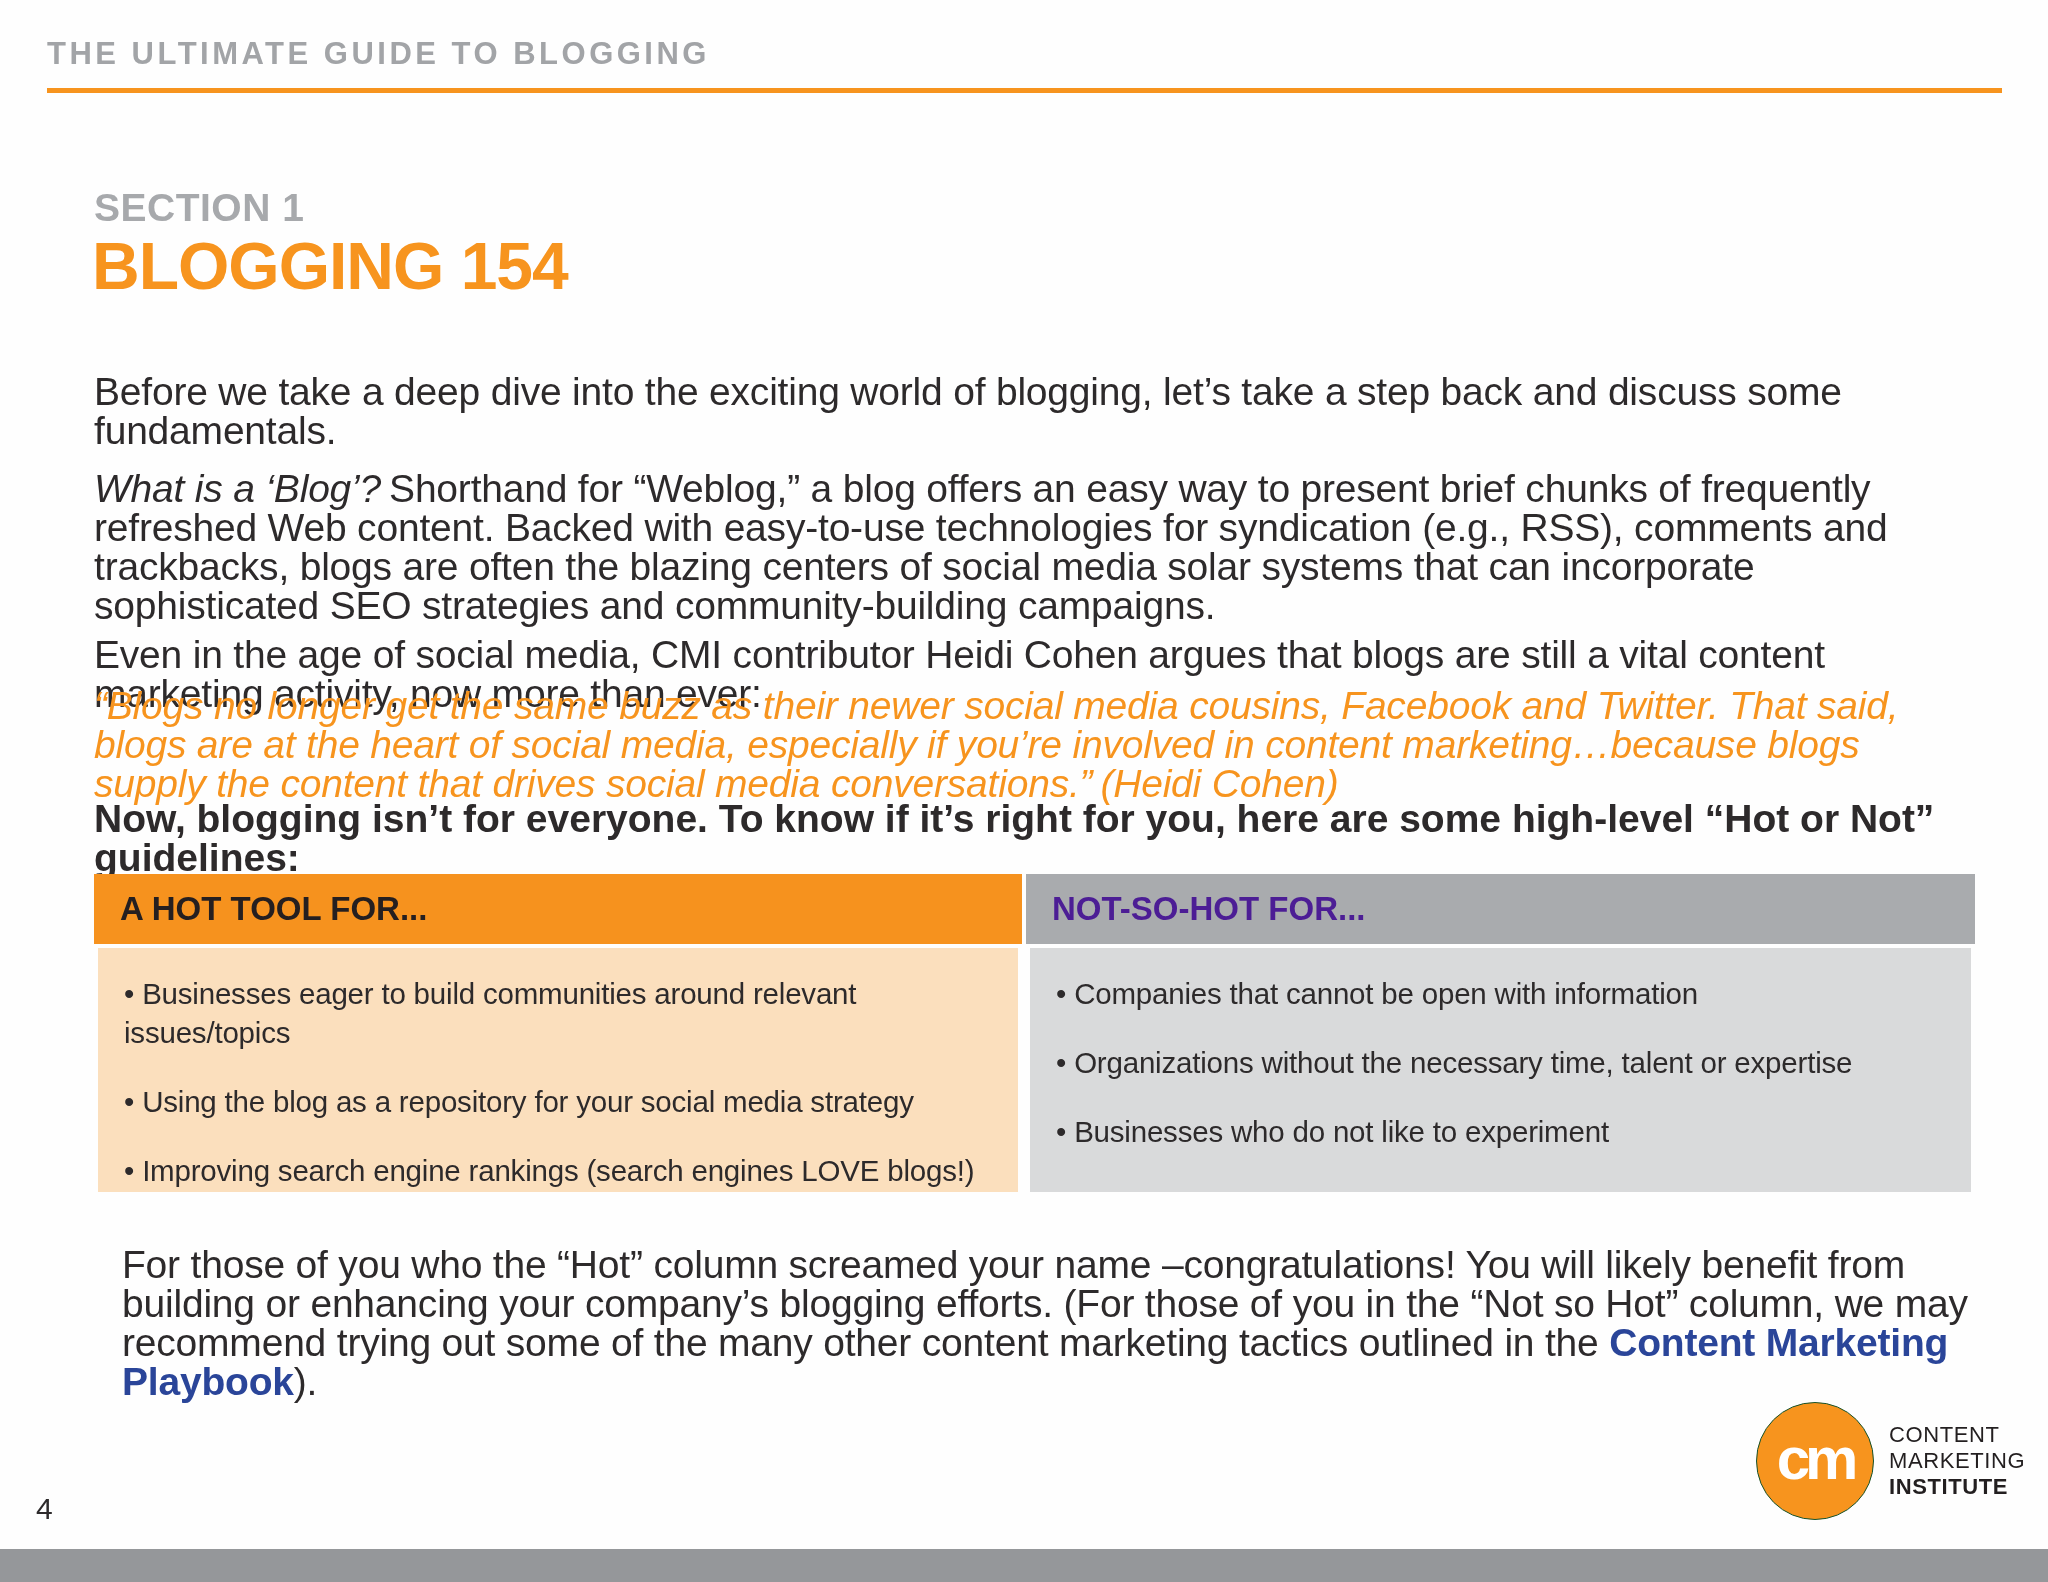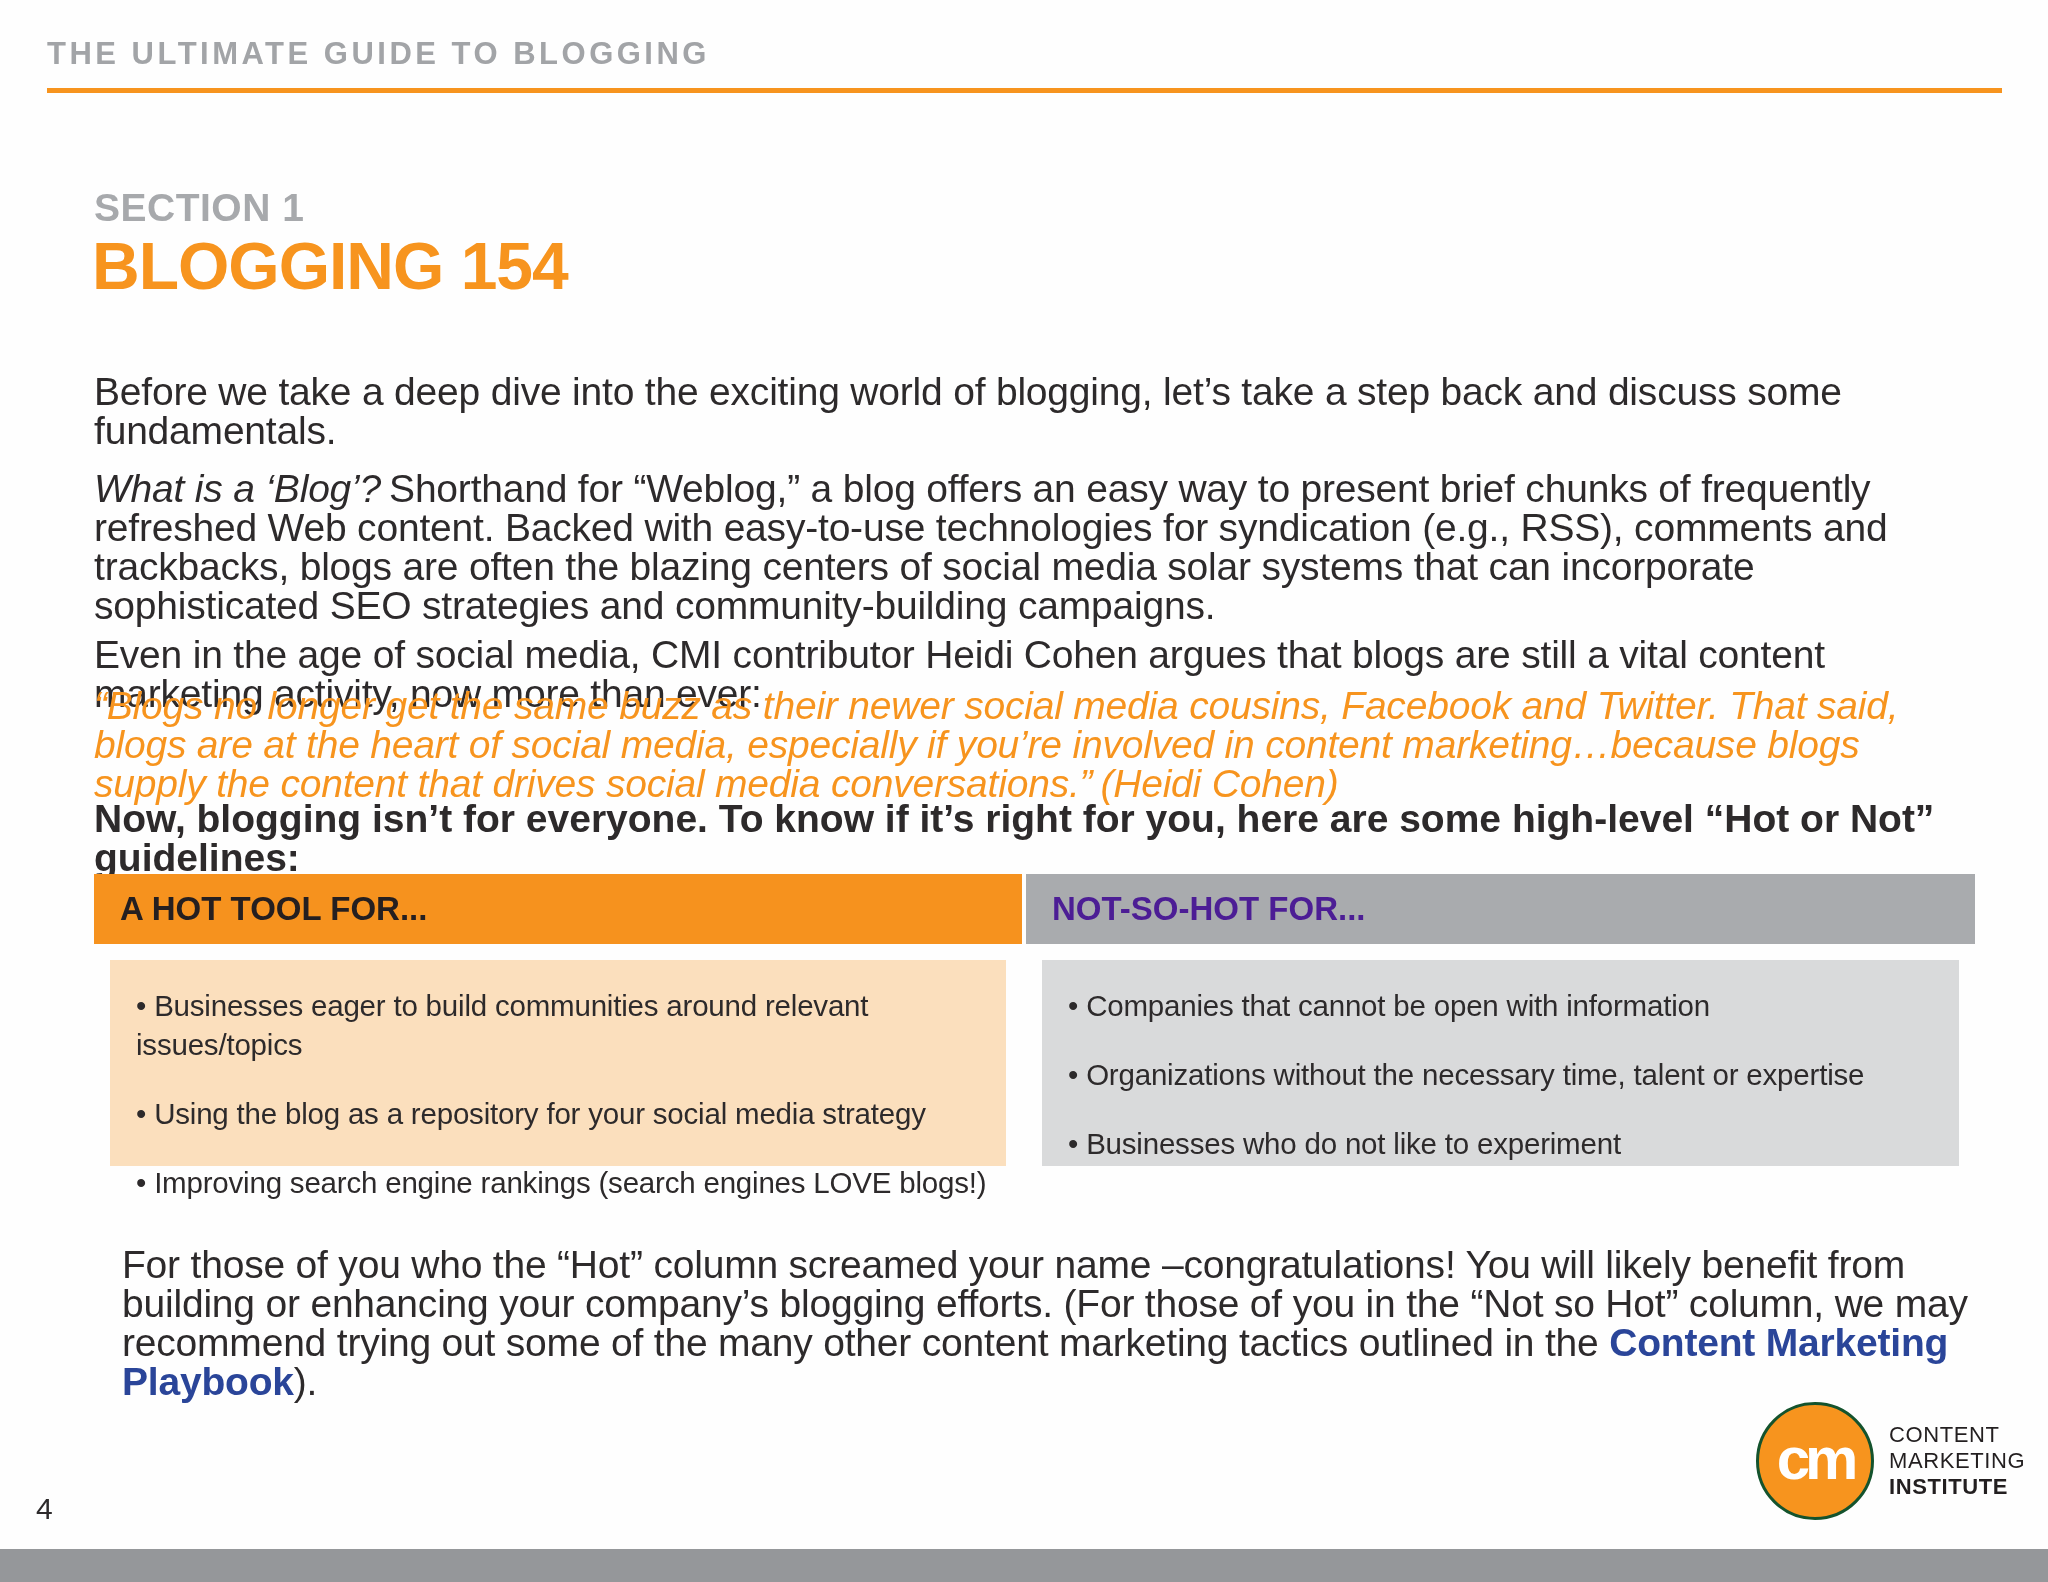--- a/index.html
+++ b/index.html
@@ -48,40 +48,40 @@
   .col { display: flex; flex-direction: column; }
   .col-hot { width: 928px; }
   .col-not { width: 949px; }
   .col-header {
     height: 70px; display: flex; align-items: center;
     padding-left: 26px; font-size: 33px; font-weight: 700; letter-spacing: 0;
   }
   .hot-header { background: #f6921e; color: #251f20; }
   .not-header { background: #a9abae; color: #4c1d95; }
   .col-body {
-    margin: 16px; list-style: none; box-sizing: border-box;
-    height: 206px; padding: 26px 18px 0 26px;
+    margin: 4px; list-style: none; box-sizing: border-box;
+    height: 244px; padding: 26px 18px 0 26px;
   }
   .hot-body { background: #fbdfbd; }
   .not-body { background: #d9dadb; }
   .col-body li {
     font-size: 29.5px; line-height: 39px; margin-bottom: 30px;
     color: #2d2a2b; letter-spacing: -0.2px;
   }
   .col-body li::before { content: "• "; }
 
   .closing { top: 1245px; margin-left: 28px; }
   .link { color: #2a4599; font-weight: 700; text-decoration: none; cursor: pointer; }
 
   
   .page-number { position: absolute; left: 36px; top: 1492px; font-size: 30px; color: #2d2a2b; }
   .cmi-logo { position: absolute; left: 1756px; top: 1402px; display: flex; align-items: center; gap: 15px; }
   .cmi-circle {
     width: 118px; height: 118px; border-radius: 50%;
-    background: #f7941e; border: 3px solid #14532d; box-sizing: border-box;
+    background: #f7941e; border: 1px solid #14532d; box-sizing: border-box;
     display: flex; align-items: center; justify-content: center;
   }
   .cmi-monogram {
     color: #ffffff; font-weight: 800; font-size: 60px; letter-spacing: -5px;
     transform: translateY(-3px);
   }
   .cmi-words { font-size: 22px; line-height: 26px; color: #231f20; letter-spacing: 0.6px; }
   .cmi-words .bold { font-weight: 700; }
 
   .bottom-bar { position: absolute; left: 0; top: 1549px; width: 2048px; height: 33px; background: #95979a; }

